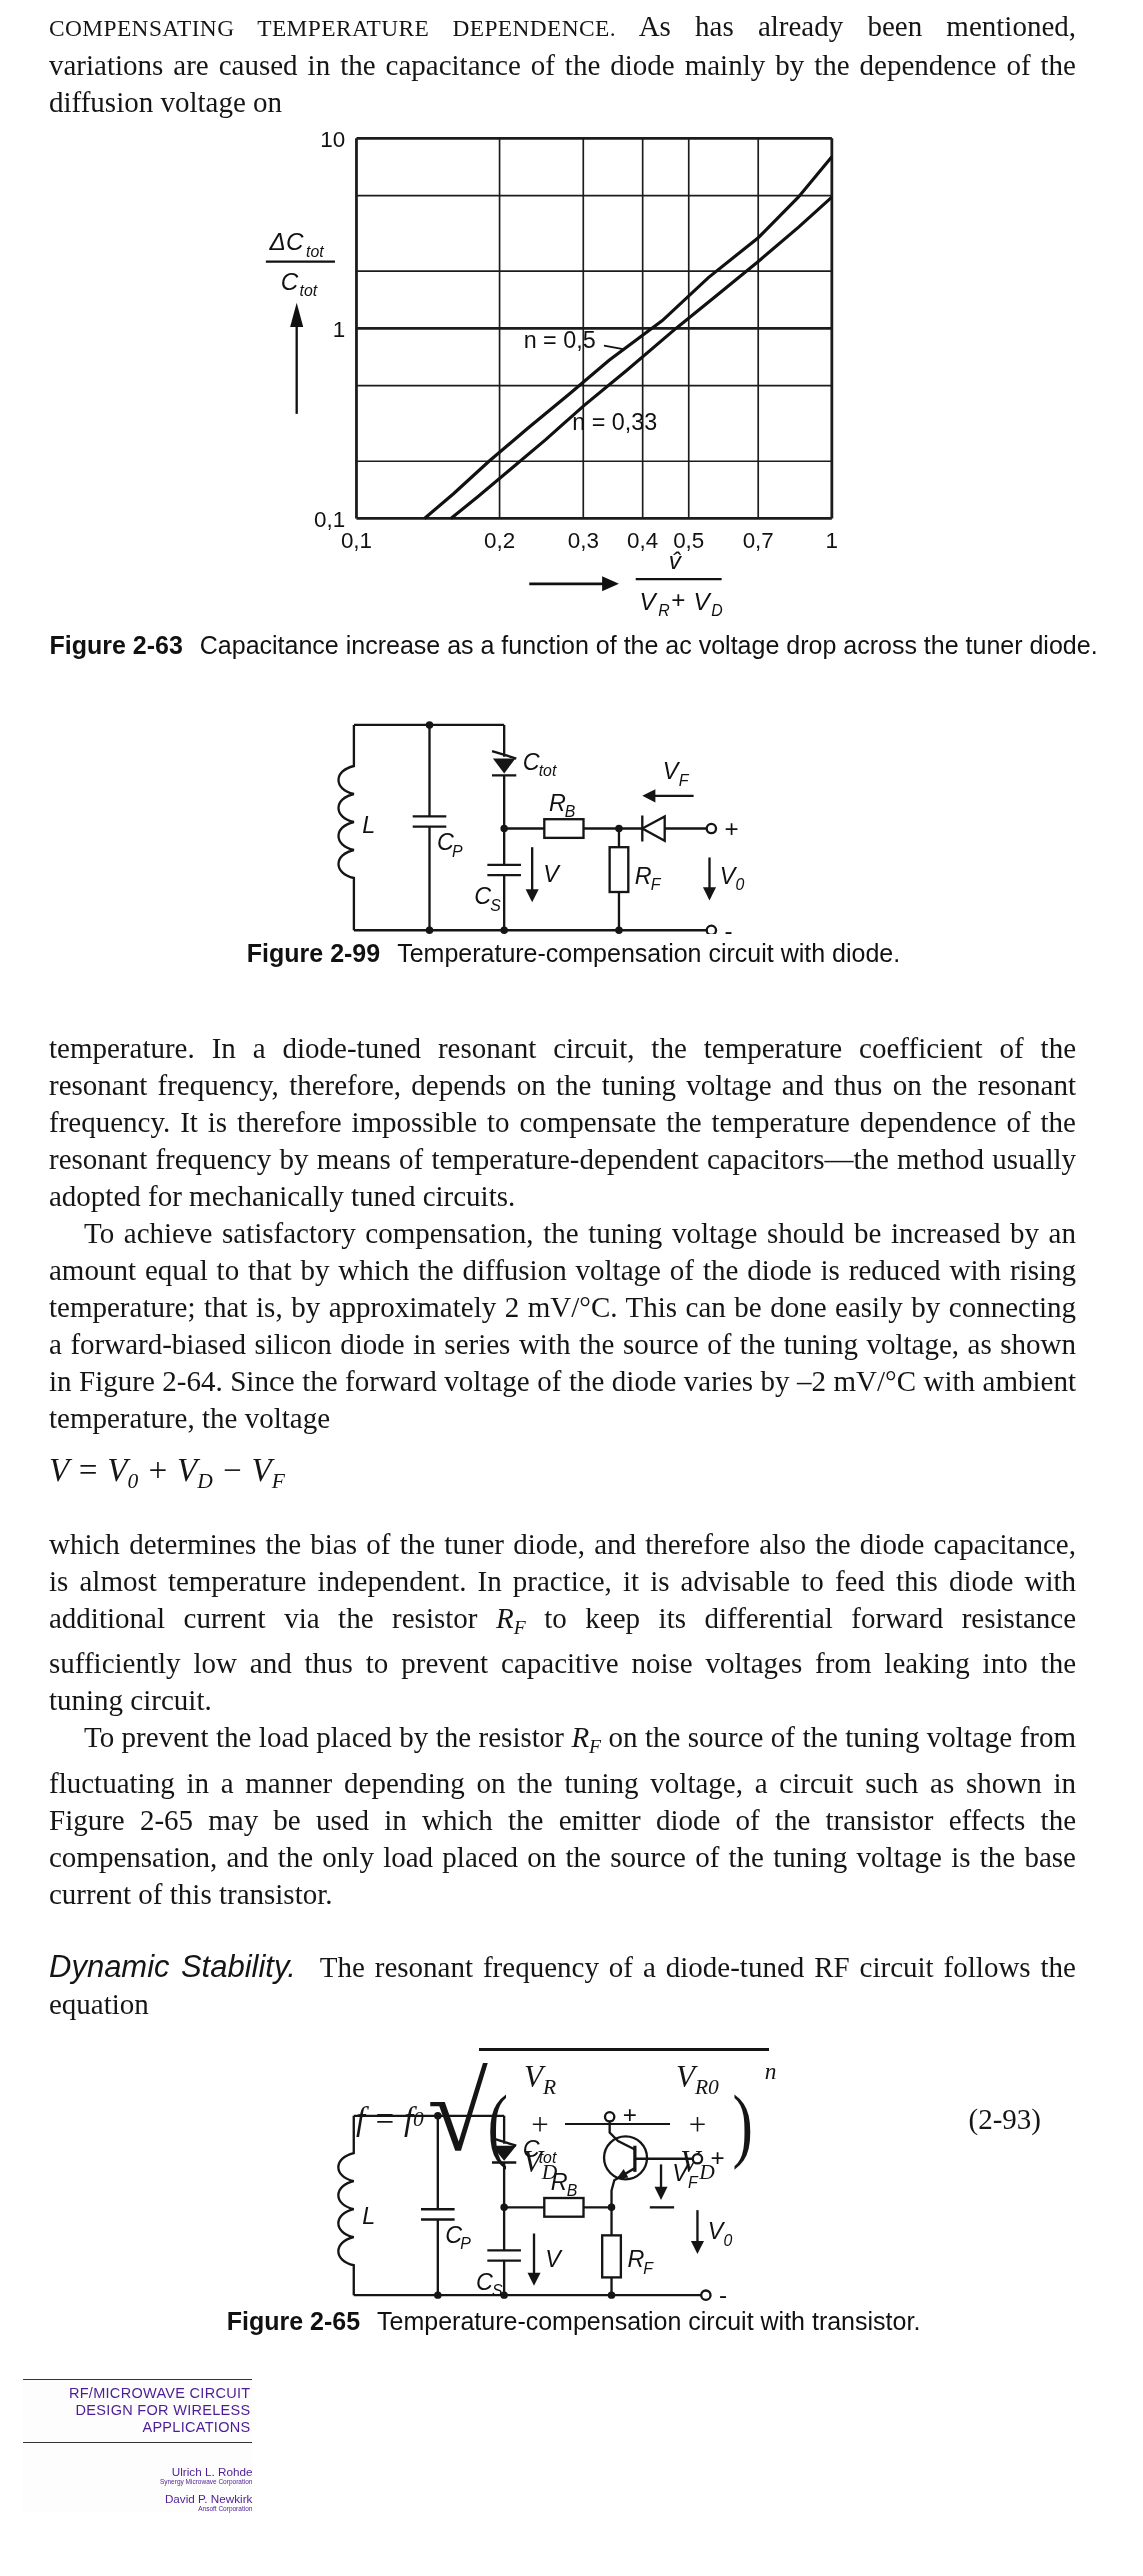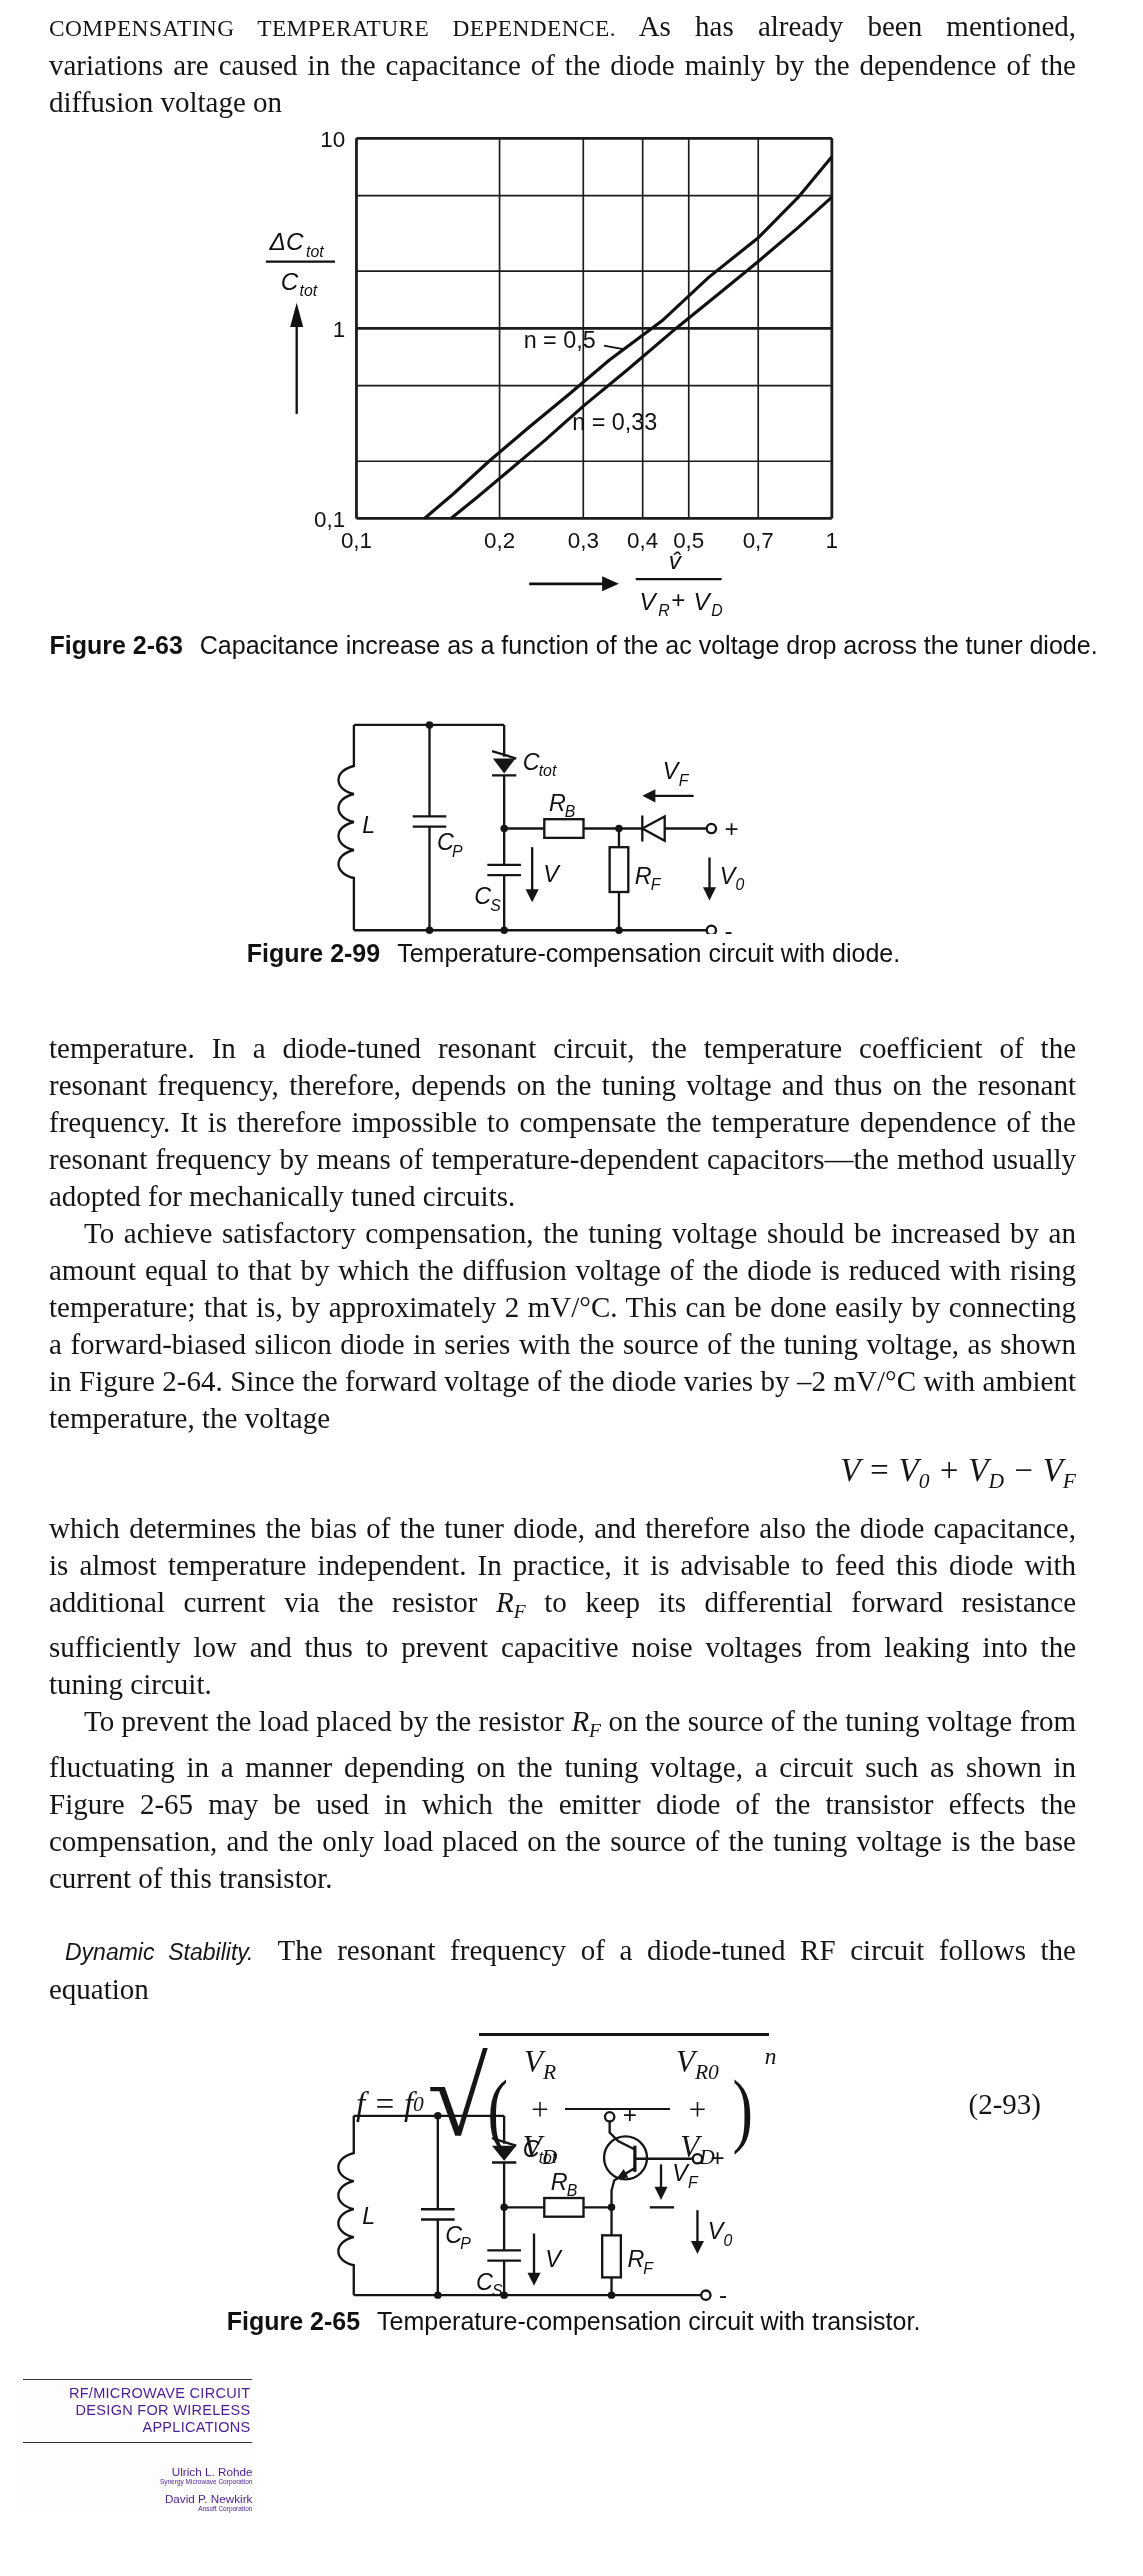--- a/index.html
+++ b/index.html
@@ -5,21 +5,21 @@
   html,body{margin:0;padding:0;}
   body{width:1143px;height:2576px;position:relative;background:#ffffff;
        font-family:"Liberation Serif",serif;color:#151515;}
   .textcol{position:absolute;left:49px;width:1027px;font-size:29px;line-height:37px;text-align:justify;}
   .smallcaps{font-size:23.4px;letter-spacing:0.4px;}
   p{margin:0;}
   .indent{text-indent:35px;}
   .ital{font-style:italic;}
   .rfsub{font-size:19.6px;font-style:italic;vertical-align:-5.6px;}
   
-  .eq1{text-align:right;font-style:italic;font-size:33px;margin:15px 0 10px 0;text-indent:0;}
+  .eq1{text-align:left;font-style:italic;font-size:33px;margin:15px 0 26px 0;text-indent:0;}
   .es{font-size:21.5px;font-style:italic;vertical-align:-6.5px;}
   .eq2{position:relative;display:flex;justify-content:center;align-items:center;
        font-style:italic;font-size:33px;height:159px;margin-top:17px;text-indent:0;text-align:center;}
   .sqrt{font-style:normal;font-size:110px;line-height:.86;margin:0 -9.3px 0 3.7px;transform:translateY(-5.6px);}
   .radicand{display:inline-flex;align-items:center;border-top:3.7px solid #151515;padding:7.5px 13px 0 5.6px;position:relative;}
   .paren{font-style:normal;font-size:82px;font-weight:400;line-height:.8;transform:scaleX(.75);}
   .frac{display:inline-flex;flex-direction:row;align-items:center;margin:0 3.7px;font-size:31px;}
   .frac .bar{border-top:2.8px solid #151515;width:100%;margin:4.7px 0;}
   .expn{position:absolute;right:-7.5px;top:1.9px;font-size:23.4px;font-style:italic;}
   .eqno{position:absolute;right:35px;top:50%;transform:translateY(-50%);font-style:normal;font-size:29px;}
@@ -163,21 +163,21 @@
 <div class="caption" style="top:939px;">
   <span class="capb">Figure 2-99</span><span>Temperature-compensation circuit with diode.</span>
 </div>
 
 <div class="textcol" style="top:1030px;">
   <p>temperature. In a diode-tuned resonant circuit, the temperature coefficient of the resonant frequency, therefore, depends on the tuning voltage and thus on the resonant frequency. It is therefore impossible to compensate the temperature dependence of the resonant frequency by means of temperature-dependent capacitors—the method usually adopted for mechanically tuned circuits.</p>
   <p class="indent">To achieve satisfactory compensation, the tuning voltage should be increased by an amount equal to that by which the diffusion voltage of the diode is reduced with rising temperature; that is, by approximately 2 mV/°C. This can be done easily by connecting a forward-biased silicon diode in series with the source of the tuning voltage, as shown in Figure 2-64. Since the forward voltage of the diode varies by –2 mV/°C with ambient temperature, the voltage</p>
   <div class="eq1"><span>V = V</span><span class="es">0</span><span> + V</span><span class="es">D</span><span> − V</span><span class="es">F</span></div>
   <p><span>which determines the bias of the tuner diode, and therefore also the diode capacitance, is almost temperature independent. In practice, it is advisable to feed this diode with additional current via the resistor </span><span class="ital">R</span><span class="rfsub">F</span><span> to keep its differential forward resistance sufficiently low and thus to prevent capacitive noise voltages from leaking into the tuning circuit.</span></p>
   <p class="indent"><span>To prevent the load placed by the resistor </span><span class="ital">R</span><span class="rfsub">F</span><span> on the source of the tuning voltage from fluctuating in a manner depending on the tuning voltage, a circuit such as shown in Figure 2-65 may be used in which the emitter diode of the transistor effects the compensation, and the only load placed on the source of the tuning voltage is the base current of this transistor.</span></p>
-  <p style="margin-top:35px;"><span style="font-family:'Liberation Sans',sans-serif;font-style:italic;font-size:23px;margin-right:24px;margin-left:16px;">Dynamic Stability.</span><span>The resonant frequency of a diode-tuned RF circuit follows the equation</span></p>
+  <p style="margin-top:35px;"><span style="font-family:'Liberation Sans',sans-serif;font-style:italic;font-size:31px;margin-right:24px;">Dynamic Stability.</span><span>The resonant frequency of a diode-tuned RF circuit follows the equation</span></p>
   <div class="eq2">
     <span>f = f</span>
       <span class="es">0</span>
     <span class="sqrt">√</span>
     <span class="radicand">
       <span class="paren">(</span>
       <span class="frac">
         <span><span>V</span><span class="es">R</span> <span style="font-style:normal;">+</span> <span>V</span><span class="es">D</span></span>
         <span class="bar"></span>
         <span><span>V</span><span class="es">R0</span> <span style="font-style:normal;">+</span> <span>V</span><span class="es">D</span></span>

